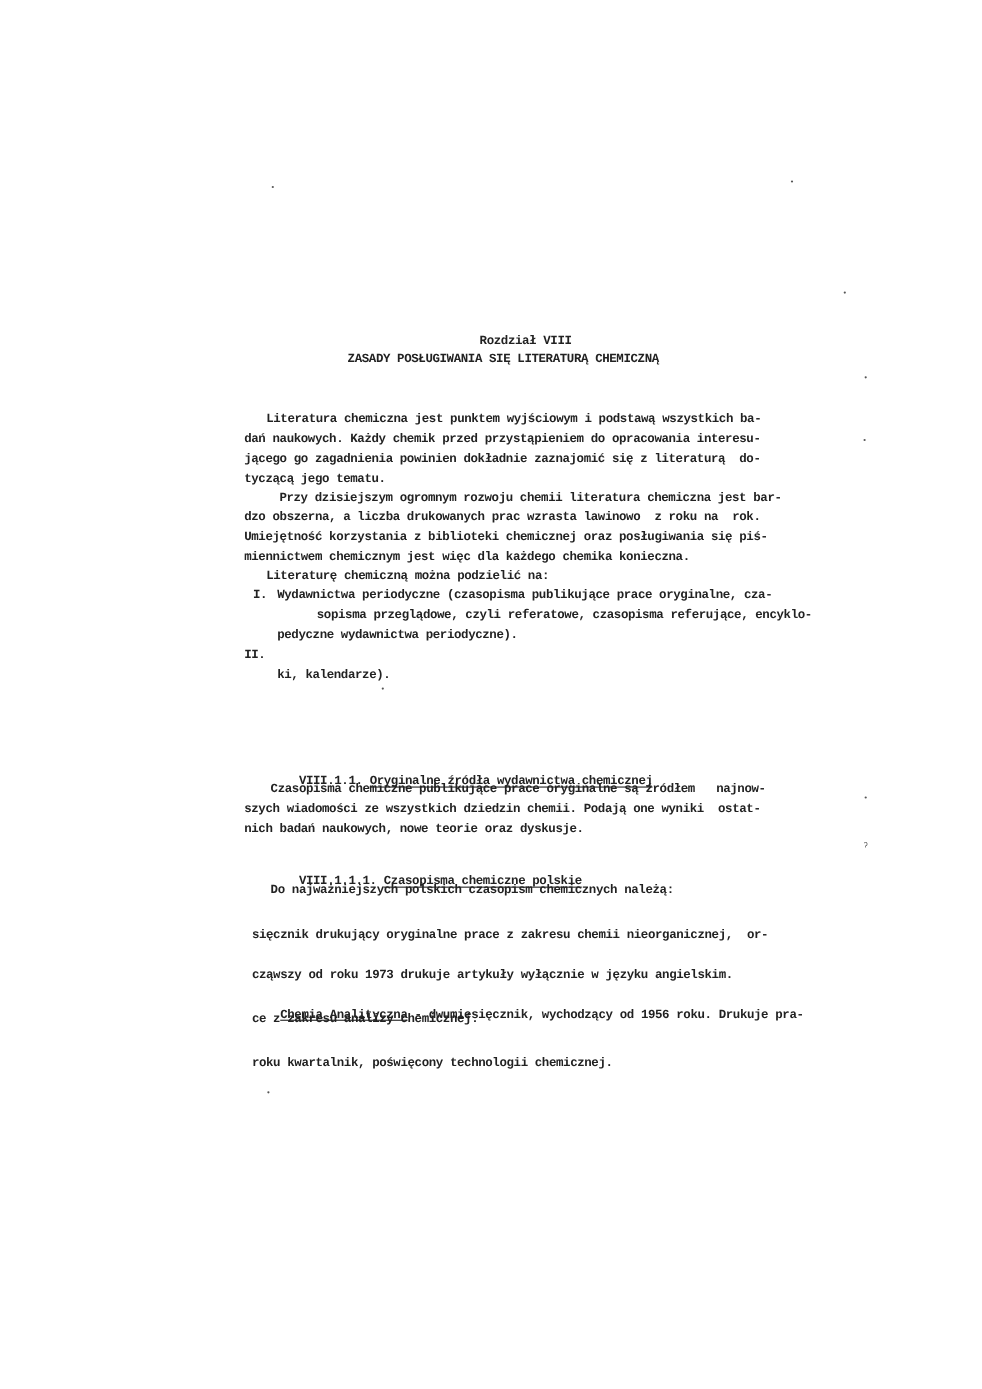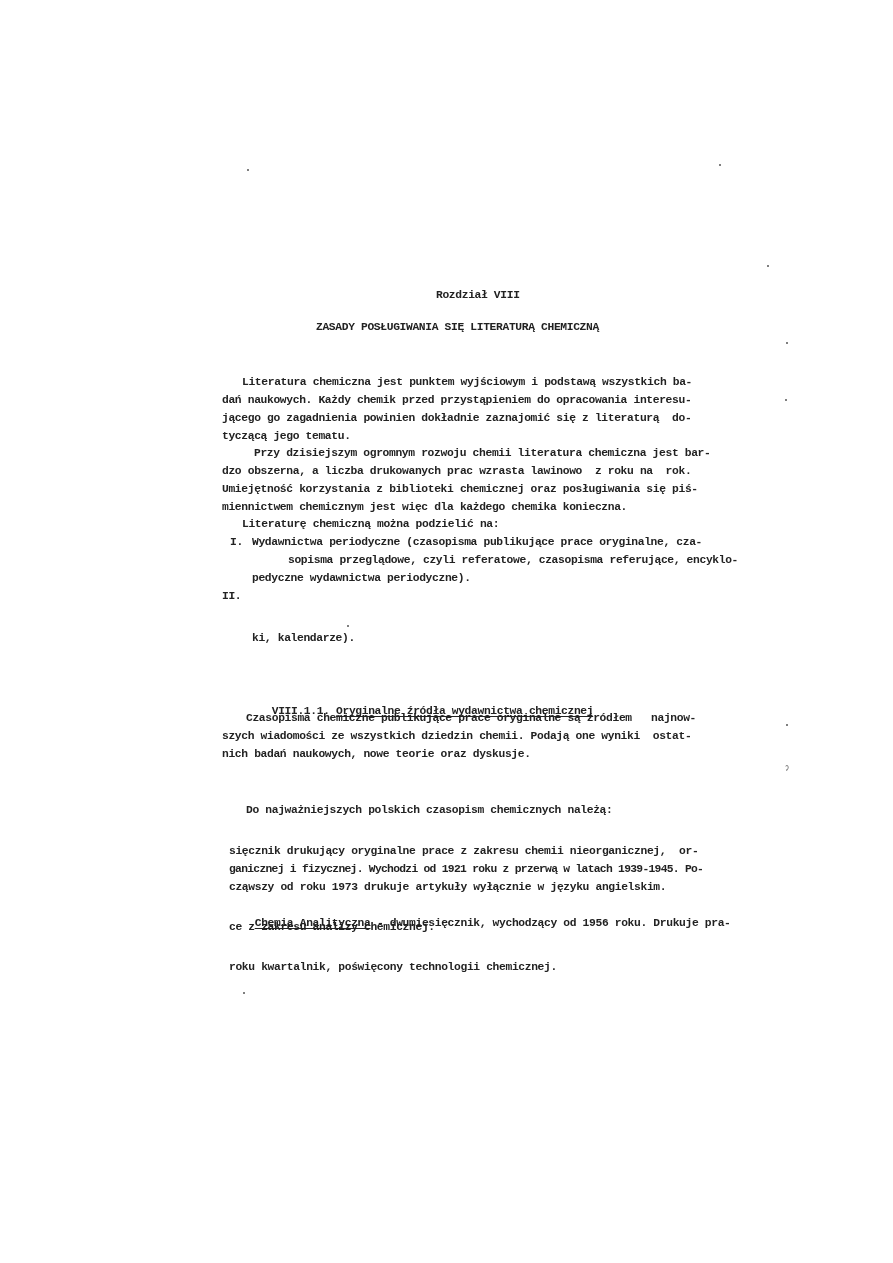--- a/index.html
+++ b/index.html
@@ -25,54 +25,56 @@
   <div class="speck" style="left:247px;top:169px;"></div>
   <div class="speck" style="left:719px;top:164px;"></div>
   <div class="speck" style="left:767px;top:265px;"></div>
   <div class="speck" style="left:786px;top:342px;"></div>
   <div class="speck" style="left:785px;top:399px;"></div>
   <div class="speck" style="left:786px;top:724px;"></div>
   <div class="mark" style="left:784px;top:766px;">ˀ</div>
   <div class="speck" style="left:243px;top:992px;"></div>
   <div class="speck" style="left:347px;top:625px;"></div>
 
-  <div class="line" style="left:436px;top:288px;">Rozdział VIII</div>
+  <div class="line" style="left:436px;top:304px;">Rozdział VIII</div>
   <div class="line" style="left:316px;top:320px;">ZASADY POSŁUGIWANIA SIĘ LITERATURĄ CHEMICZNĄ</div>
 
   <div class="line" style="left:242px;top:375px;">Literatura chemiczna jest punktem wyjściowym i podstawą wszystkich ba-</div>
   <div class="line" style="left:222px;top:393px;">dań naukowych. Każdy chemik przed przystąpieniem do opracowania interesu-</div>
   <div class="line" style="left:222px;top:411px;">jącego go zagadnienia powinien dokładnie zaznajomić się z literaturą  do-</div>
   <div class="line" style="left:222px;top:429px;">tyczącą jego tematu.</div>
 
   <div class="line" style="left:242px;top:446px;padding-left:12px;">Przy dzisiejszym ogromnym rozwoju chemii literatura chemiczna jest bar-</div>
   <div class="line" style="left:222px;top:464px;">dzo obszerna, a liczba drukowanych prac wzrasta lawinowo  z roku na  rok.</div>
   <div class="line" style="left:222px;top:482px;">Umiejętność korzystania z biblioteki chemicznej oraz posługiwania się piś-</div>
   <div class="line" style="left:222px;top:500px;">miennictwem chemicznym jest więc dla każdego chemika konieczna.</div>
 
   <div class="line" style="left:242px;top:517px;">Literaturę chemiczną można podzielić na:</div>
 
   <div class="line" style="left:230px;top:535px;">I.</div>
   <div class="line" style="left:252px;top:535px;">Wydawnictwa periodyczne (czasopisma publikujące prace oryginalne, cza-</div>
   <div class="line" style="left:252px;top:553px;margin-left:36px;">sopisma przeglądowe, czyli referatowe, czasopisma referujące, encyklo-</div>
   <div class="line" style="left:252px;top:571px;">pedyczne wydawnictwa periodyczne).</div>
   <div class="line" style="left:222px;top:589px;">II.</div>
-  <div class="line" style="left:252px;top:607px;margin-top:24px;">ki, kalendarze).</div>
+  <div class="line" style="left:252px;top:607px;">ki, kalendarze).</div>
 
 
   <div class="line" style="left:246px;top:690px;">
     <span>VIII.1.1.</span> <span class="u">Oryginalne źródła wydawnictwa chemicznej</span>
   </div>
   <div class="line" style="left:246px;top:711px;">Czasopisma chemiczne publikujące prace oryginalne są źródłem   najnow-</div>
   <div class="line" style="left:222px;top:729px;">szych wiadomości ze wszystkich dziedzin chemii. Podają one wyniki  ostat-</div>
   <div class="line" style="left:222px;top:747px;">nich badań naukowych, nowe teorie oraz dyskusje.</div>
 
+  <div class="line" style="left:246px;top:781px;">
+    <span>VIII.1.1.1.</span> <span class="u">Czasopisma chemiczne polskie</span>
+  </div>
   <div class="line" style="left:246px;top:803px;">Do najważniejszych polskich czasopism chemicznych należą:</div>
 
   <div class="line" style="left:229px;top:844px;">sięcznik drukujący oryginalne prace z zakresu chemii nieorganicznej,  or-</div>
-  <div class="line" style="left:229px;top:862px;letter-spacing:-0.7px;">ganicznej i fizycznej. Wychodzi od 1921 roku z przerwą w latach 1939-1945. Po-</div>
   <div class="line" style="left:229px;top:880px;">cząwszy od roku 1973 drukuje artykuły wyłącznie w języku angielskim.</div>
 
   <div class="line" style="left:229px;top:902px;">
     <span class="u">Chemia Analityczna</span><span> - dwumiesięcznik, wychodzący od 1956 roku. Drukuje pra-</span>
   </div>
   <div class="line" style="left:229px;top:920px;">ce z zakresu analizy chemicznej.</div>
 
   <div class="line" style="left:229px;top:960px;">roku kwartalnik, poświęcony technologii chemicznej.</div>
 
 </div>

